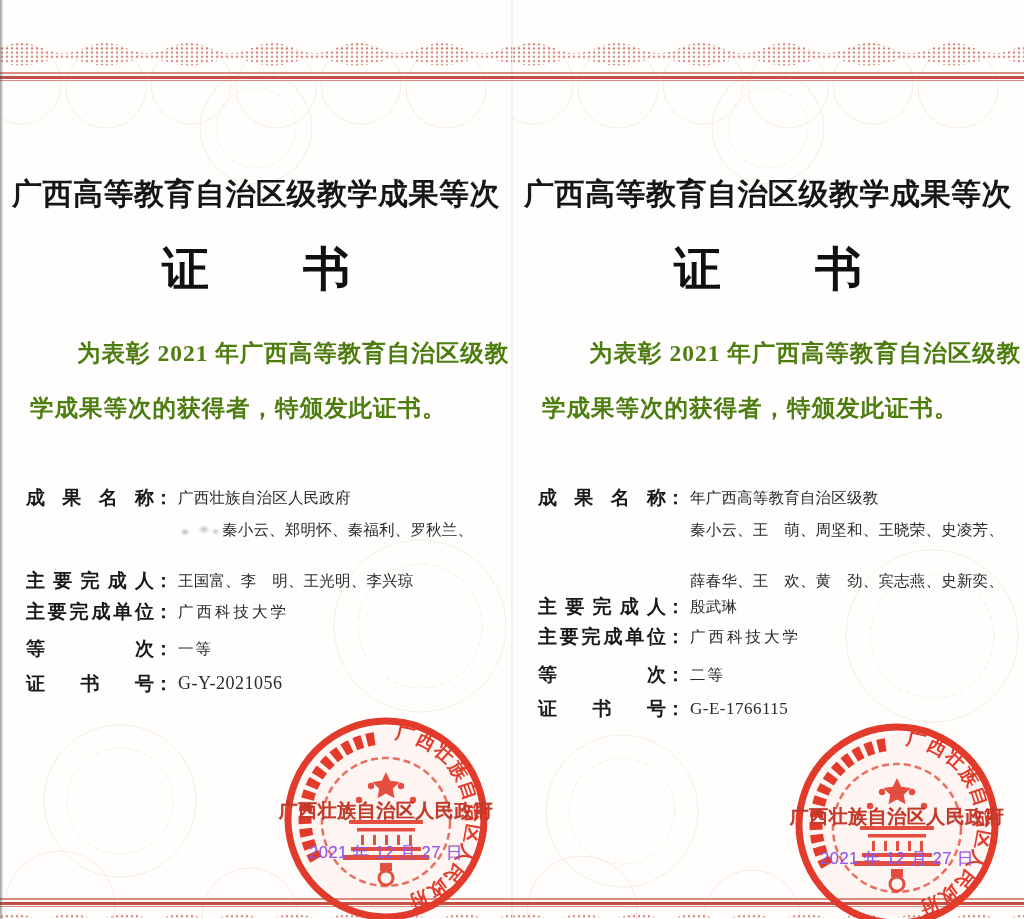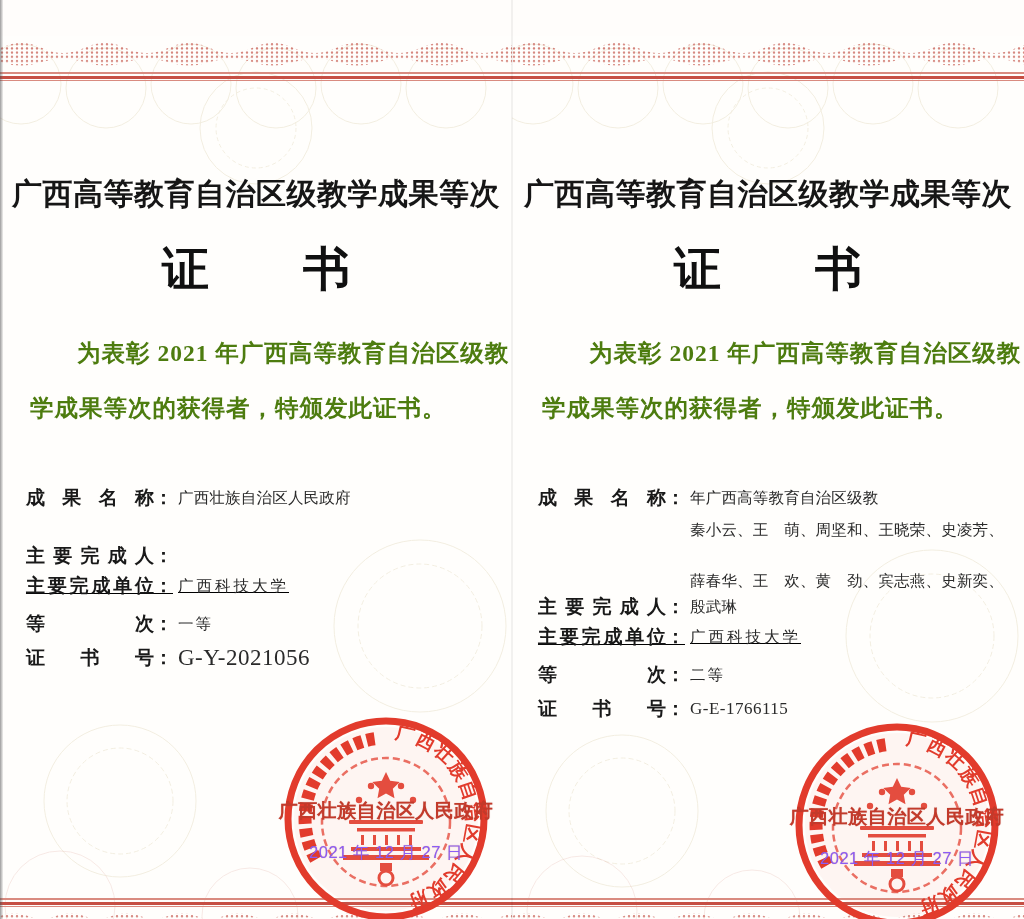--- a/index.html
+++ b/index.html
@@ -36,21 +36,21 @@
   .cert-body{position:absolute;top:290px;left:30px;right:20px;z-index:2;
      font-family:"Liberation Serif",serif;font-weight:700;font-size:23.5px;
      color:#4d7c0f;line-height:55px;letter-spacing:1px;}
   .cert-body .bline{white-space:nowrap;}
   .cert-body .indent{text-indent:2em;}
 
   .fields{position:absolute;top:422px;left:26px;right:14px;z-index:2;}
   .frow{display:flex;align-items:flex-end;}
   .mb-name{margin-bottom:6px;}
   .mb-people{margin-bottom:4px;}
-  .mb-unit{margin-bottom:11px;text-decoration:underline;}
+  .mb-unit{margin-bottom:11px;}
   .mb-grade{margin-bottom:8px;}
   .flabel{flex:0 0 128px;font-weight:700;font-size:19px;line-height:25.5px;color:#191919;
           text-align:justify;text-align-last:justify;}
   .fcolon{font-weight:700;font-size:19px;line-height:25.5px;color:#191919;margin:0 5px 0 0;}
   .fvalue{font-family:"Liberation Serif",serif;font-size:15.5px;line-height:25.5px;
           color:#2a2a2a;letter-spacing:0.2px;padding-top:1px;}
   .fvalue .vline{white-space:nowrap;}
   .smudge{display:inline-block;width:44px;height:13px;vertical-align:-2px;filter:blur(0.6px);
      background:
        radial-gradient(closest-side,rgba(115,115,122,0.5),rgba(115,115,122,0)) 2px 4px/10px 8px no-repeat,
@@ -120,38 +120,39 @@
         <span class="fcolon">：</span>
         <span class="fvalue">
           <br>
           <span class="vline">广西壮族自治区人民政府</span>
         </span>
       </div>
       <div class="frow mb-people">
         <span class="flabel">主要完成人</span>
         <span class="fcolon">：</span>
         <span class="fvalue">
+          <span class="vline"><span class="smudge"></span><span>秦小云、郑明怀、秦福利、罗秋兰、</span></span><br>
           <br>
-          <br>
+          <span class="vline">王国富、李　明、王光明、李兴琼</span>
         </span>
       </div>
       <div class="frow mb-unit">
         <span class="flabel">主要完成单位</span>
         <span class="fcolon">：</span>
         <span class="fvalue" style="letter-spacing:3px;">广西科技大学</span>
       </div>
       <div class="frow mb-grade">
         <span class="flabel">等次</span>
         <span class="fcolon">：</span>
         <span class="fvalue" style="letter-spacing:2px;">一等</span>
       </div>
       <div class="frow">
         <span class="flabel">证书号</span>
         <span class="fcolon">：</span>
-        <span class="fvalue" style="font-size:23px;letter-spacing:0.5px;">G-Y-2021056</span>
+        <span class="fvalue" style="font-size:18px;letter-spacing:0.5px;">G-Y-2021056</span>
       </div>
     </div>
 
     <div class="seal">
       <svg viewBox="0 0 210 210">
         <circle cx="105" cy="105" r="92" fill="rgba(240,130,118,0.07)"></circle>
         <circle cx="105" cy="105" r="98" fill="none" stroke="#e23b2c" stroke-width="7"></circle>
         <path d="M34.9,145.5 A81,81 0 0 1 97.9,24.3" fill="none" stroke="#e23b2c" stroke-width="13" stroke-dasharray="8 4.5"></path>
         <path id="ringPathL" d="M113.5,24.4 A81,81 0 0 1 132.7,181.1" fill="none"></path>
         <text font-size="19" font-weight="bold" fill="#e23b2c" letter-spacing="1.5">

